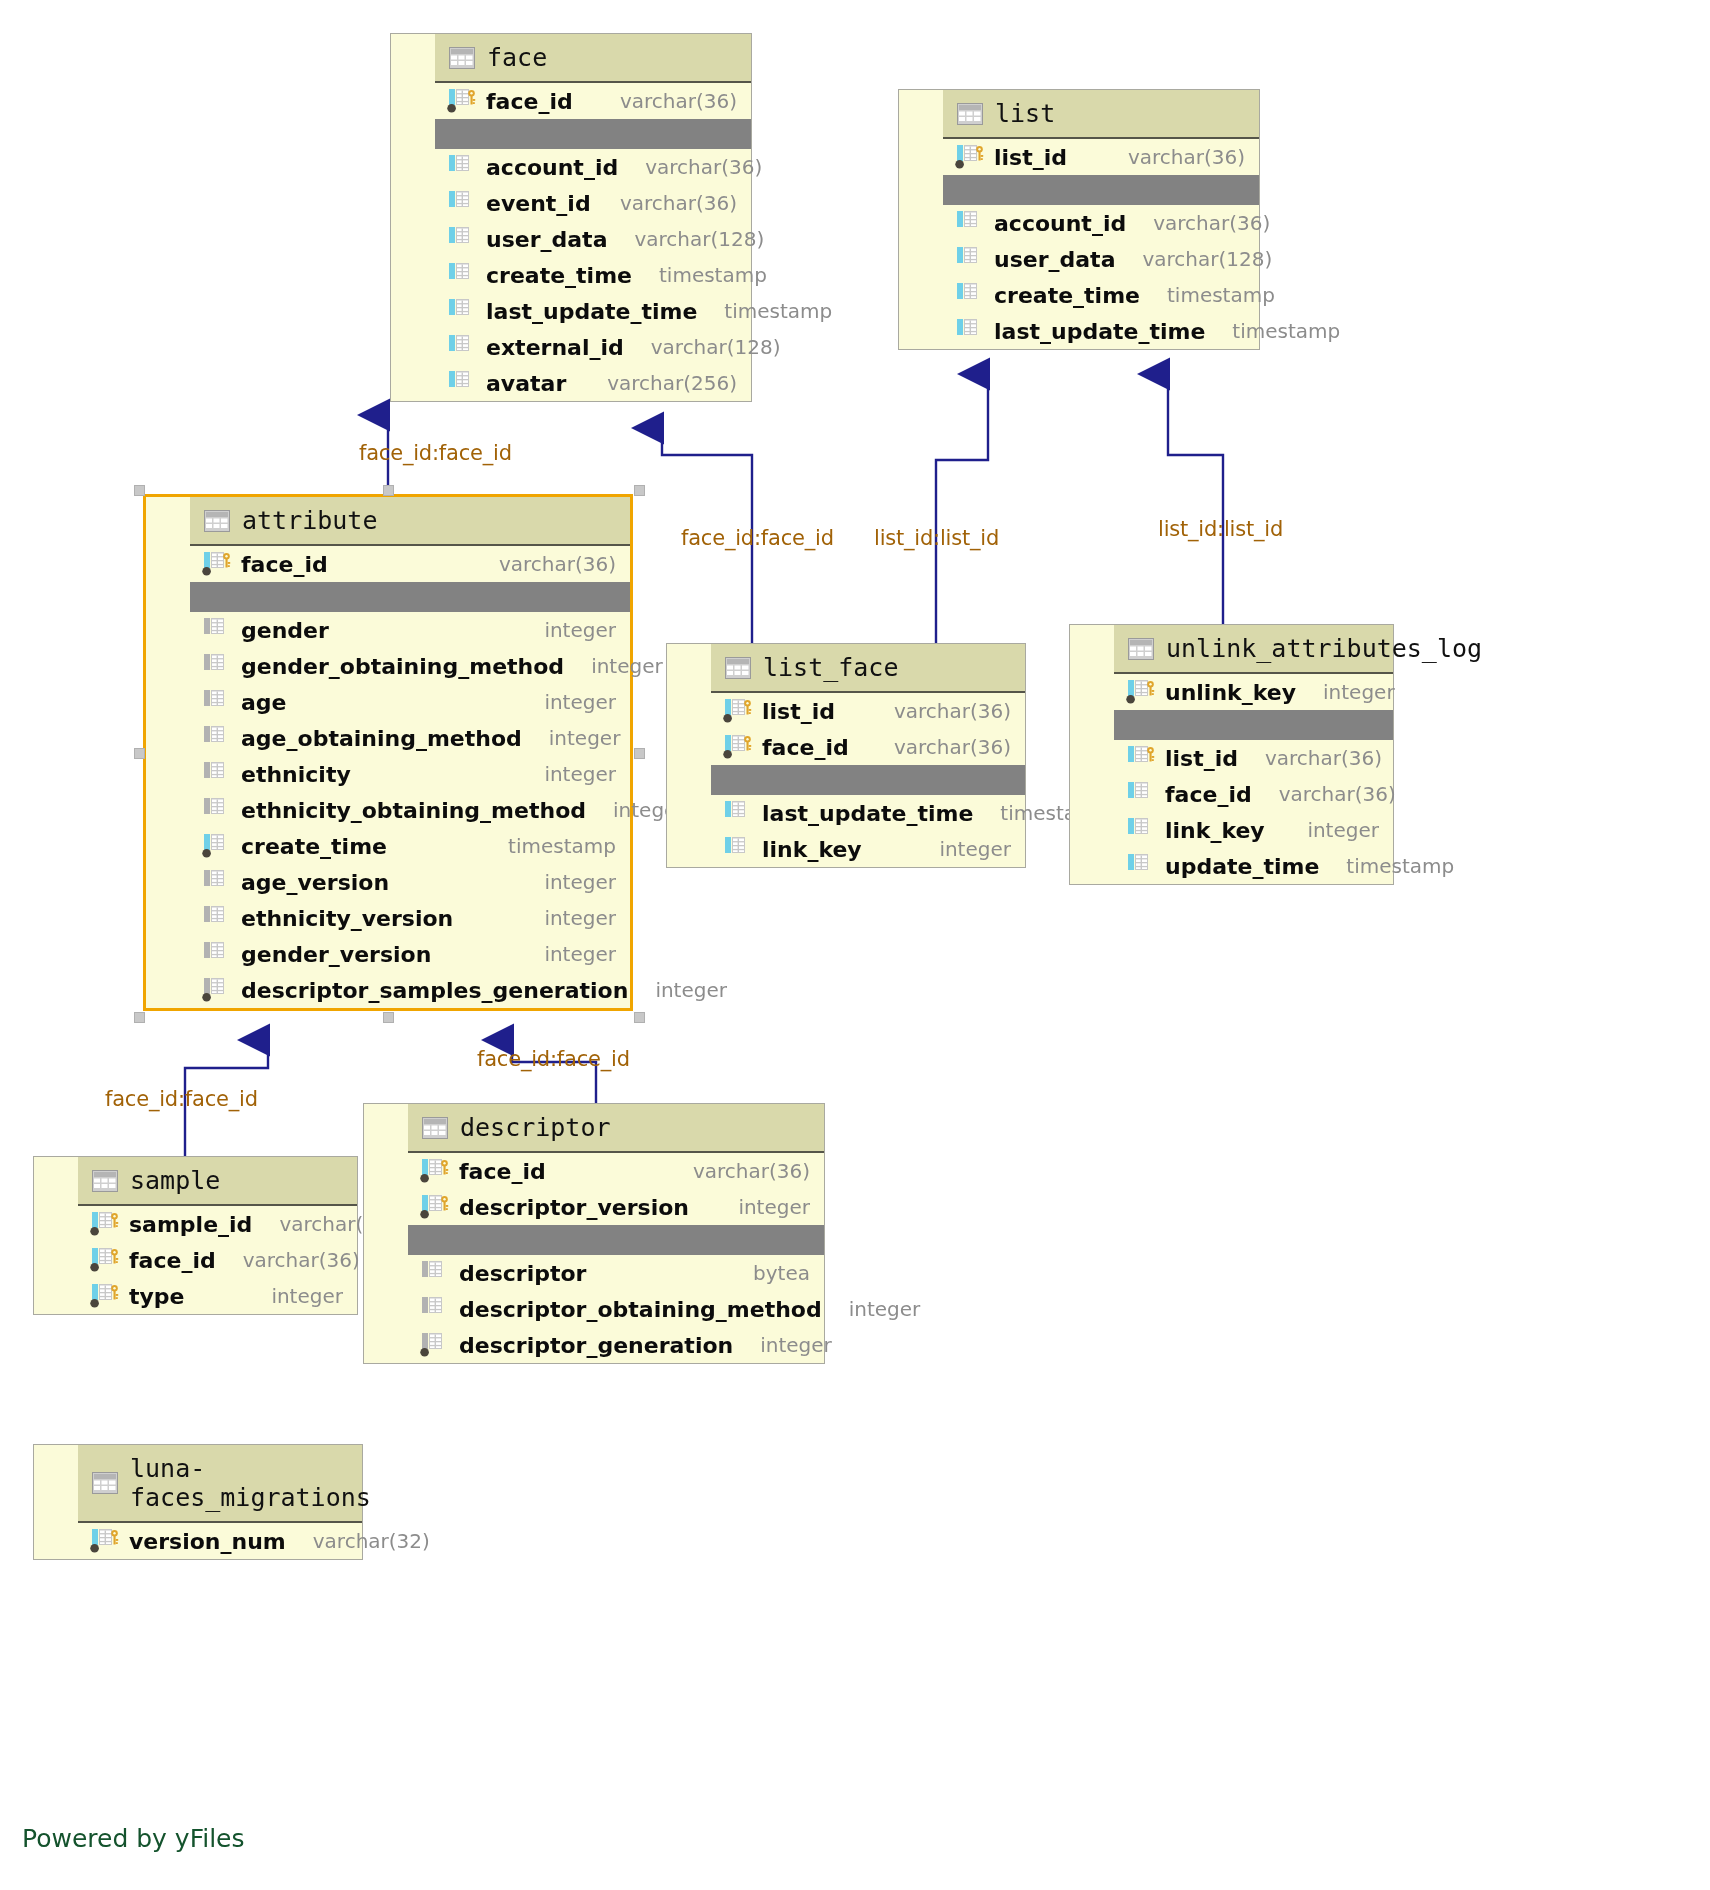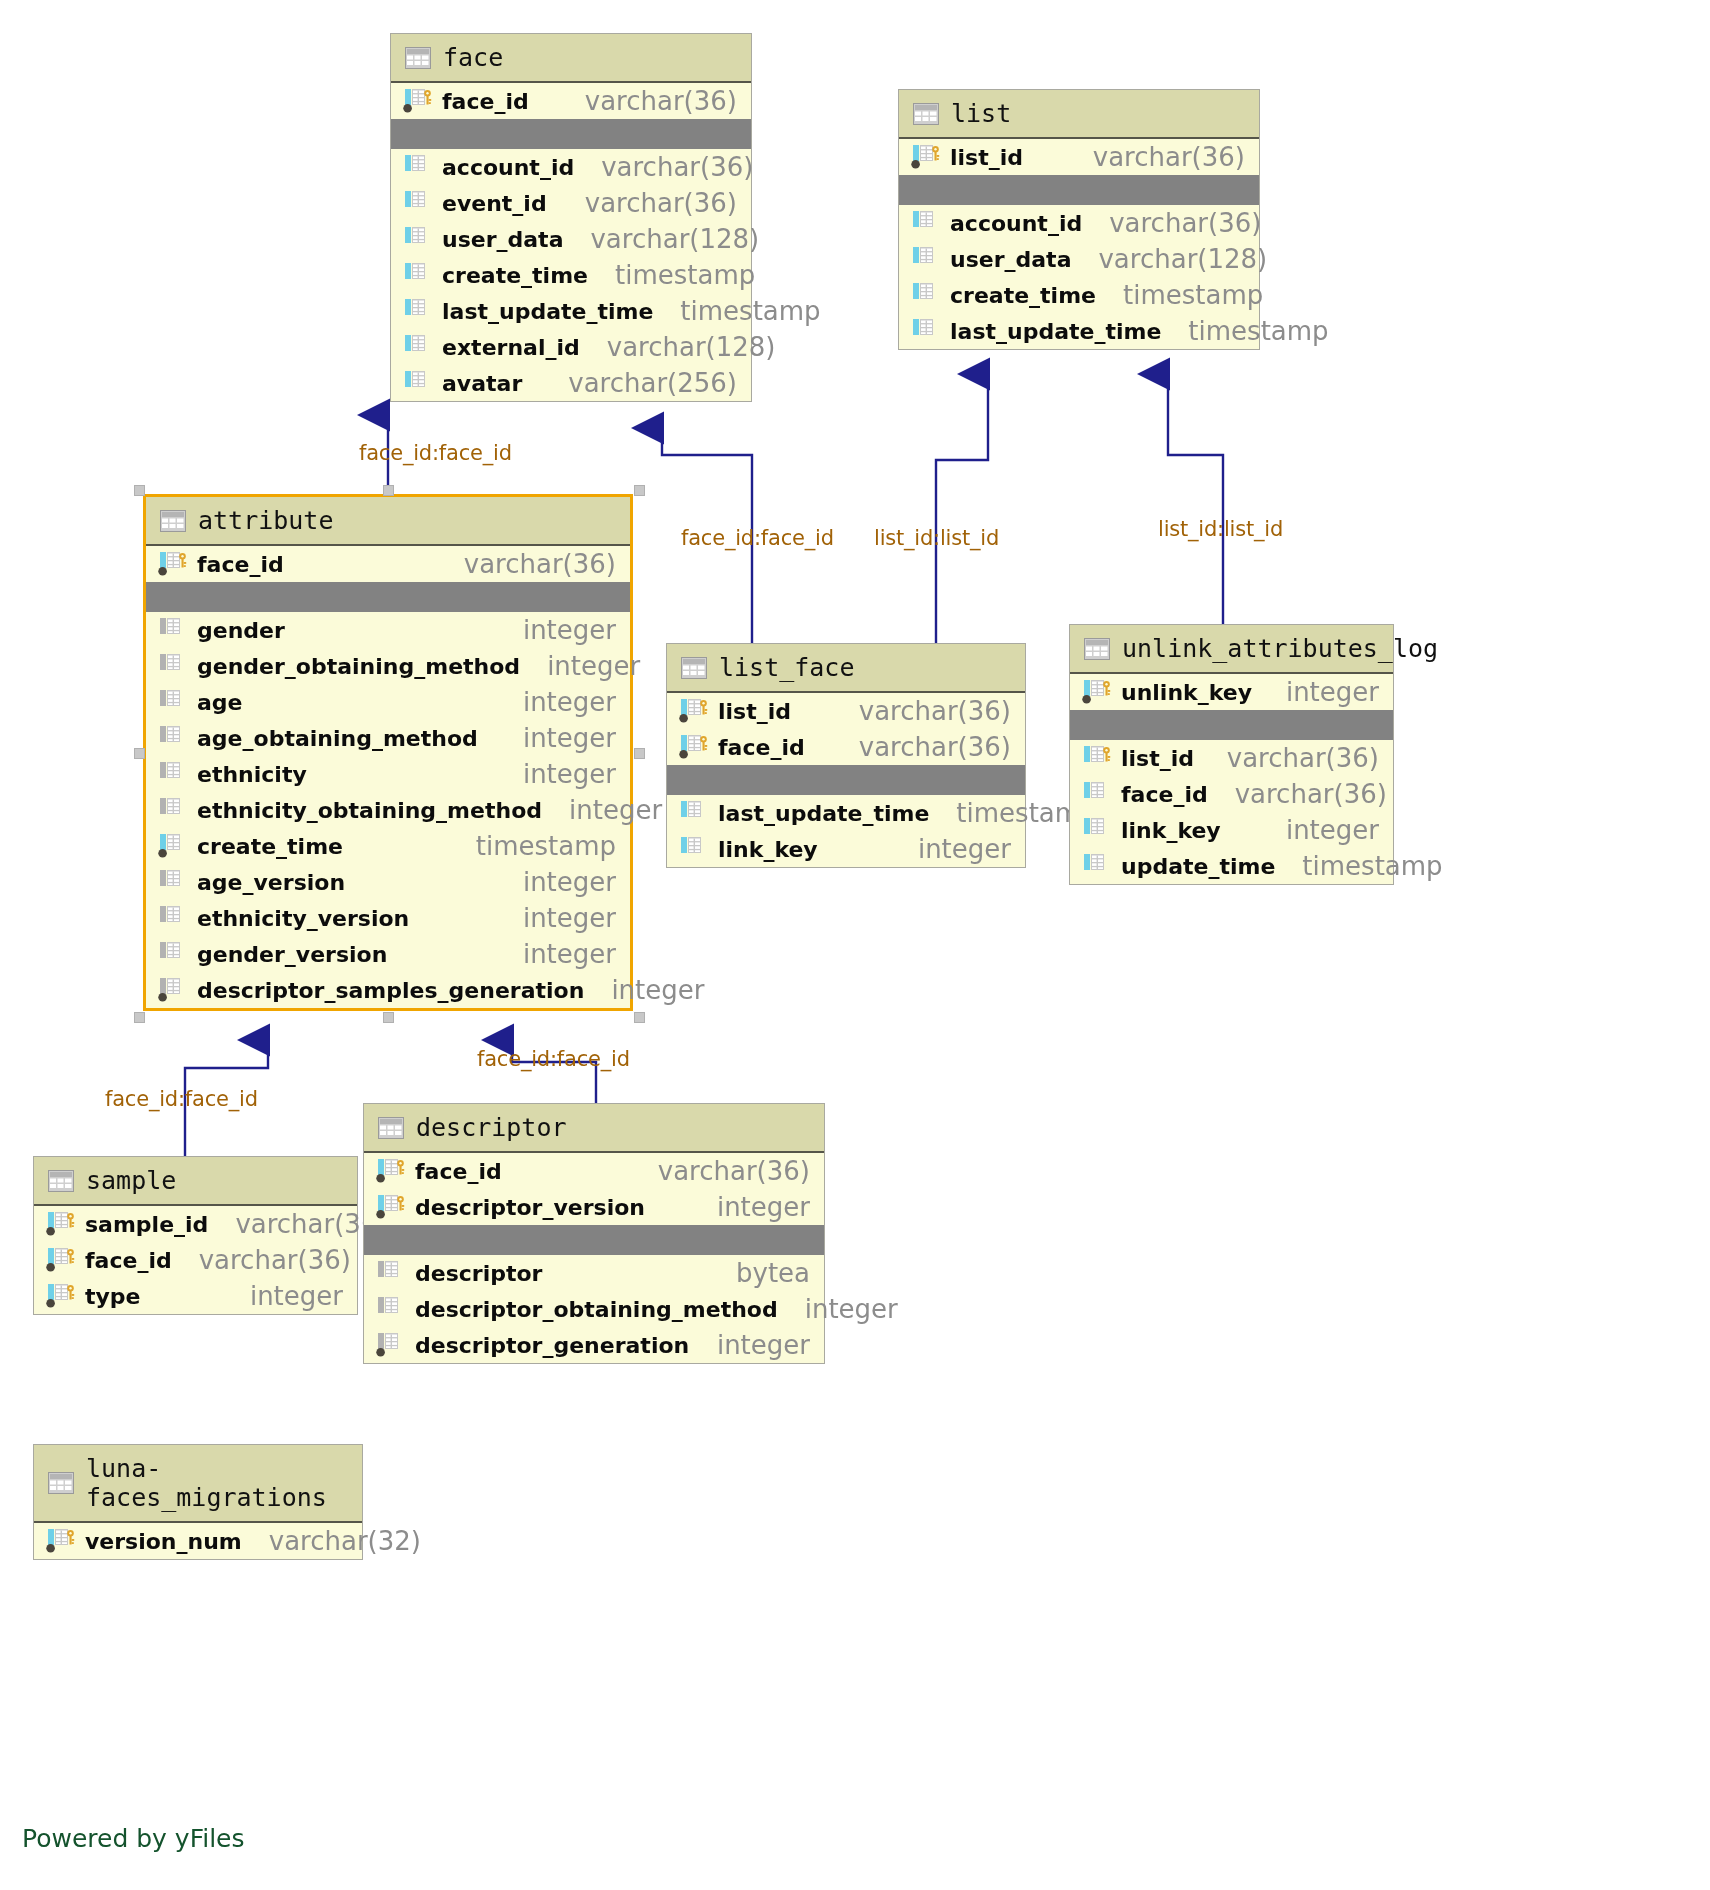--- a/index.html
+++ b/index.html
@@ -26,20 +26,21 @@
     letter-spacing: -0.2px;
   }
 
   
   .table {
     position: absolute;
     background: #fbfbd9;
     border: 1px solid #a9a9a0;
     box-sizing: border-box;
     box-shadow: none;
+    padding-left: 44px;
   }
   .table.selected {
     border: 3px solid #f0a500;
   }
   .table-title {
     background: #d9d9ab;
     border-bottom: 2px solid #555549;
     display: flex; align-items: center;
     gap: 12px;
     padding: 9px 14px 9px 14px;
@@ -62,21 +63,21 @@
   }
   .row .cname {
     font-family: "DejaVu Sans", sans-serif;
     font-weight: bold;
     font-size: 22px;
     color: #0c0c0c;
     white-space: nowrap;
   }
   .row .ctype {
     font-family: "DejaVu Sans", sans-serif;
-    font-size: 26px;
+    font-size: 20px;
     color: #8c8c8c;
     margin-left: auto;
     white-space: nowrap;
     padding-left: 18px;
   }
   .separator {
     background: #828282;
     height: 30px;
   }
 

